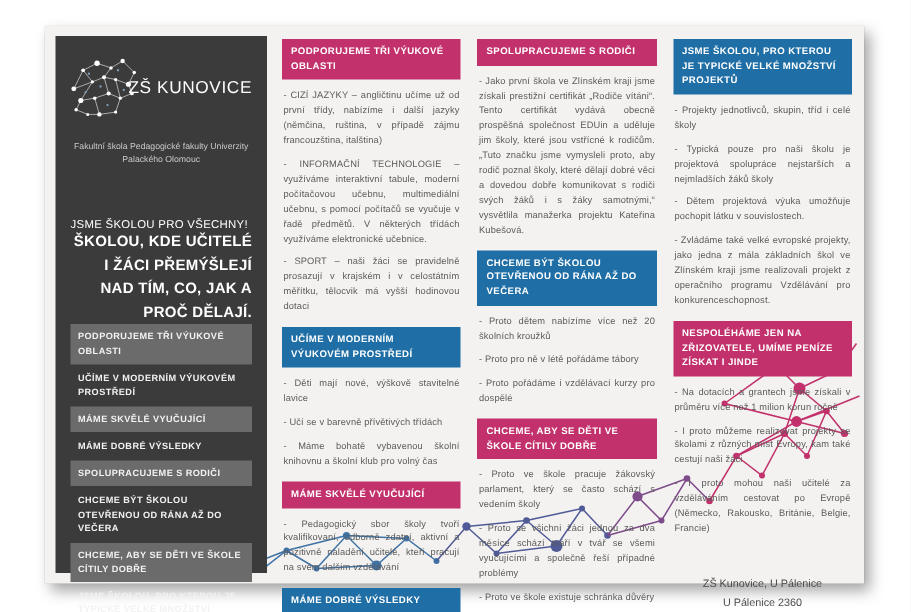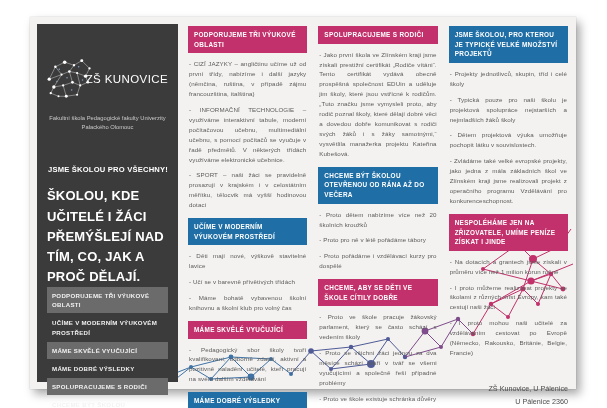--- a/index.html
+++ b/index.html
@@ -8,49 +8,49 @@
     font-family:"Liberation Sans","DejaVu Sans",sans-serif;position:relative;
   }
   .page{
     position:absolute;left:30px;top:17px;width:546px;height:372px;
     background:#f3f2f0;box-shadow:4px 5px 9px rgba(0,0,0,0.35), 0 0 1px rgba(0,0,0,0.25);
     display:flex;padding:7px;box-sizing:border-box;gap:9px;
   }
   
   .sidebar{
     width:141px;flex:0 0 141px;background:#3b3b3b;color:#fff;
-    padding:28px 10px;box-sizing:border-box;display:flex;flex-direction:column;z-index:2;
+    padding:8px 10px;box-sizing:border-box;display:flex;flex-direction:column;z-index:2;
   }
   .logo-row{display:flex;align-items:center;margin-bottom:4px;}
   .logo-net{flex:0 0 62px;margin-left:-4px;}
   .logo-title{flex:1;text-align:right;font-size:11.5px;line-height:1.15;letter-spacing:.4px;color:#fdfdfd;margin-left:-26px;}
   .logo-sub{font-size:5.8px;color:#c9c9c9;text-align:center;line-height:1.5;margin-top:2px;}
-  .headline{font-size:7.6px;font-weight:bold;text-align:right;margin-top:34px;letter-spacing:.2px;}
-  .subheadline{font-size:13px;font-weight:bold;text-align:left;margin-top:12px;line-height:1.55;letter-spacing:.2px;}
+  .headline{font-size:7.6px;font-weight:normal;text-align:left;margin-top:34px;letter-spacing:.2px;}
+  .subheadline{font-size:10px;font-weight:bold;text-align:right;line-height:1.55;letter-spacing:.2px;}
   .menu{margin-top:auto;display:flex;flex-direction:column;}
   .menu-item{
     font-size:6.1px;font-weight:bold;letter-spacing:.3px;color:#f2f2f2;
     padding:4px 5px;line-height:1.5;text-transform:uppercase;margin-bottom:1px;
   }
   .menu-item.hl{background:#6b6b6b;}
   
   .col{flex:1 1 0;padding:2px 1px;z-index:2;display:flex;flex-direction:column;}
   .sec-h{
     color:#fff;font-weight:bold;font-size:6.4px;letter-spacing:.3px;line-height:1.5;
     padding:4px 6px;text-transform:uppercase;margin:5px 0 3px 0;
   }
   .sec-h.pink{background:#c2316b;}
   .sec-h.blue{background:#1f6fa6;}
   .sec-h:first-child{margin-top:0;}
   .para{
     font-size:6.2px;color:#5b5b5b;line-height:1.6;text-align:justify;
     margin:3px 1px;letter-spacing:.1px;
   }
   
-  .contact{margin-top:22px;text-align:right;color:#4c4c4c;z-index:2;}
+  .contact{margin-top:22px;text-align:center;color:#4c4c4c;z-index:2;}
   .contact div{font-size:7.2px;line-height:1.75;}
   
   .net-decor{position:absolute;right:1px;bottom:0;z-index:1;pointer-events:none;}
   svg{display:block;}
 </style>
 </head>
 <body>
 
 <div class="page">
 

